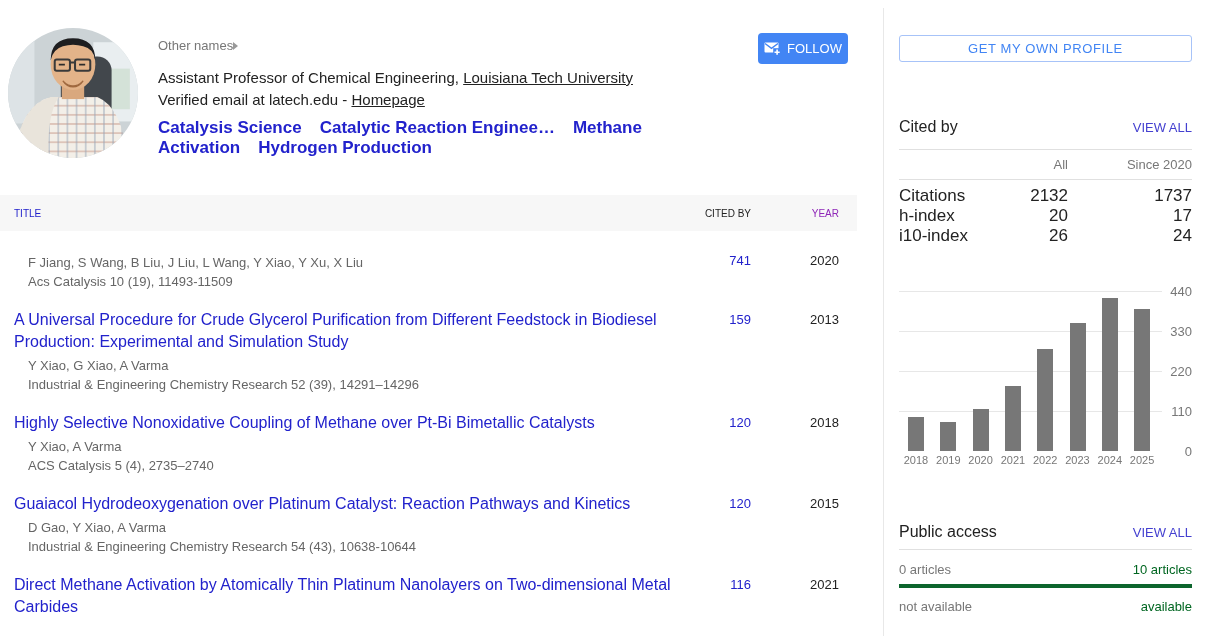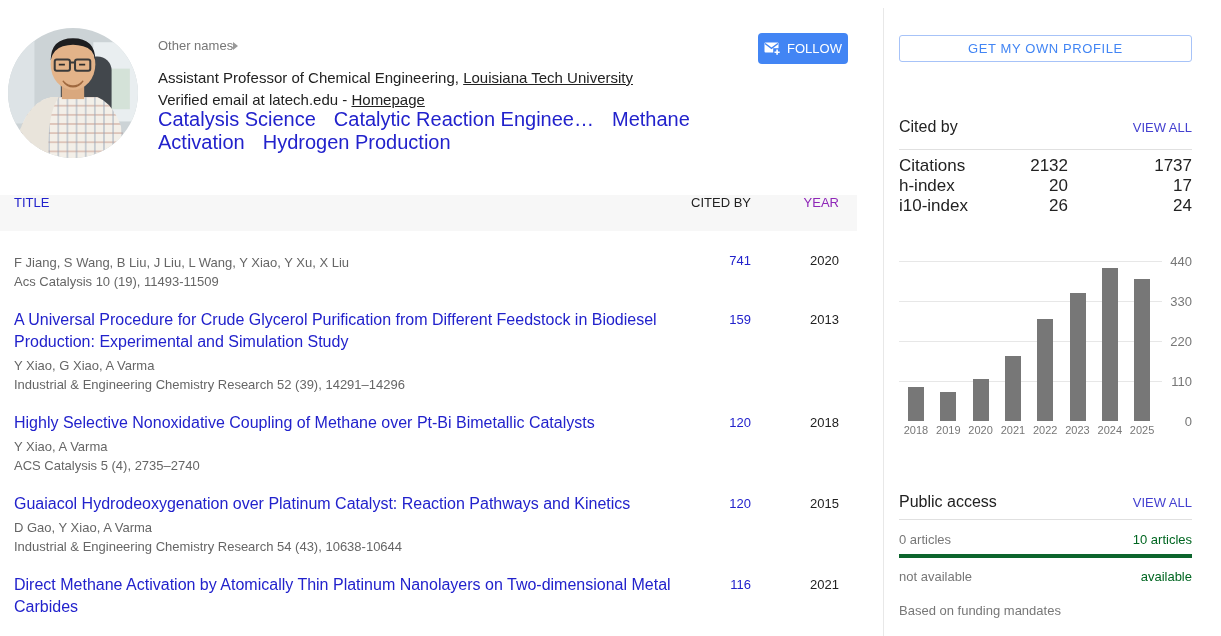--- a/index.html
+++ b/index.html
@@ -15,42 +15,42 @@
   .profile-header { position:relative; height:195px; }
   .avatar { position:absolute; left:8px; top:28px; width:130px; height:130px;
             border-radius:50%; overflow:hidden; }
   .info { position:absolute; left:158px; top:30px; width:590px; }
   .name { font-size:26px; font-weight:400; color:#222; }
   .other-names { margin-top:8px; font-size:13px; color:#777; display:flex; align-items:center; gap:0; width:max-content; }
   .caret { width:0; height:0; border-left:5px solid #999; border-top:4px solid transparent; border-bottom:4px solid transparent; display:inline-block; }
   .affiliation { margin-top:16px; font-size:15px; color:#222; }
   .affiliation a, .verified a { color:#222; text-decoration:underline; }
   .verified { margin-top:5px; font-size:15px; color:#222; }
-  .interests { font-size:20px; }
+  .interests { margin-top:10px; font-size:17px;font-weight:bold; }
   .interests a { color:#2222cc; text-decoration:none; margin-right:18px; }
 
   .follow-btn { position:absolute; left:758px; top:33px; width:90px; height:31px;
     background:#4285f4; color:#fff; border:none; border-radius:4px;
     font-size:13px; font-family:inherit; display:flex; align-items:center; justify-content:center; gap:6px; cursor:pointer; }
 
   
   .pub-table { position:absolute; left:0; top:195px; width:857px; }
-  .pub-head { height:36px; background:#f7f7f7; display:flex; 
-    padding:0 18px 0 14px; font-size:13px; }
+  .pub-head { height:36px; background:#f7f7f7; display:flex; align-items:center;
+    padding:0 18px 0 14px; font-size:10px; }
   .col-title { flex:1; color:#2222cc; }
   .col-cited { width:60px; text-align:right; }
   .col-year  { width:88px; text-align:right; }
   .pub-head .col-cited { color:#222; }
   .pub-head .col-year { color:#8f27b8; }
   .pub-row { display:flex; align-items:flex-start; padding:0 18px 0 14px; margin-top:19px; }
   .pub-row .col-cited, .pub-row .col-year { padding-top:3px; font-size:13px; }
   .pub-row .col-cited a { color:#2222cc; text-decoration:none; }
   .pub-row .col-year { color:#222; }
   .pub-title { font-size:16px; line-height:22px; color:#2222cc; text-decoration:none; display:block; }
-  .pub-authors, .pub-venue { font-size:13px; line-height:17px; color:#666; margin-top:2px; }
+  .pub-authors, .pub-venue { font-size:13px; line-height:17px; color:#666; margin-top:2px;margin-left:14px; }
   .pub-authors { margin-top:4px; }
 
   
   .v-divider { position:absolute; left:883px; top:8px; width:1px; height:628px; background:#e8e8e8; }
   .sidebar { position:absolute; left:884px; top:0; width:337px; height:636px; padding:0 29px 0 15px; }
   .get-profile-btn { margin-top:35px; width:100%; height:27px; background:#fff;
     border:1px solid #a7c3f8; border-radius:3px; color:#4285f4; font-size:13px;
     font-family:inherit; letter-spacing:0.6px; display:flex; align-items:center; justify-content:center; cursor:pointer; }
 
   .card-head { display:flex; align-items:baseline; justify-content:space-between; }
@@ -191,20 +191,25 @@
 </div>
 
 <div class="v-divider"></div>
 
 <div class="sidebar">
   <button class="get-profile-btn">GET MY OWN PROFILE</button>
 
   <div class="card-head citedby-head">
     <span class="card-title">Cited by</span>
     <a class="view-all">VIEW ALL</a>
+  </div>
+  <div class="metrics-cols">
+    <span class="m-label"></span>
+    <span class="m-col1">All</span>
+    <span class="m-col2">Since 2020</span>
   </div>
   <div class="metrics-body">
   <div class="metric-row">
     <span class="m-label">Citations</span>
     <span class="m-col1">2132</span>
     <span class="m-col2">1737</span>
   </div>
 
   <div class="metric-row">
     <span class="m-label">h-index</span>

